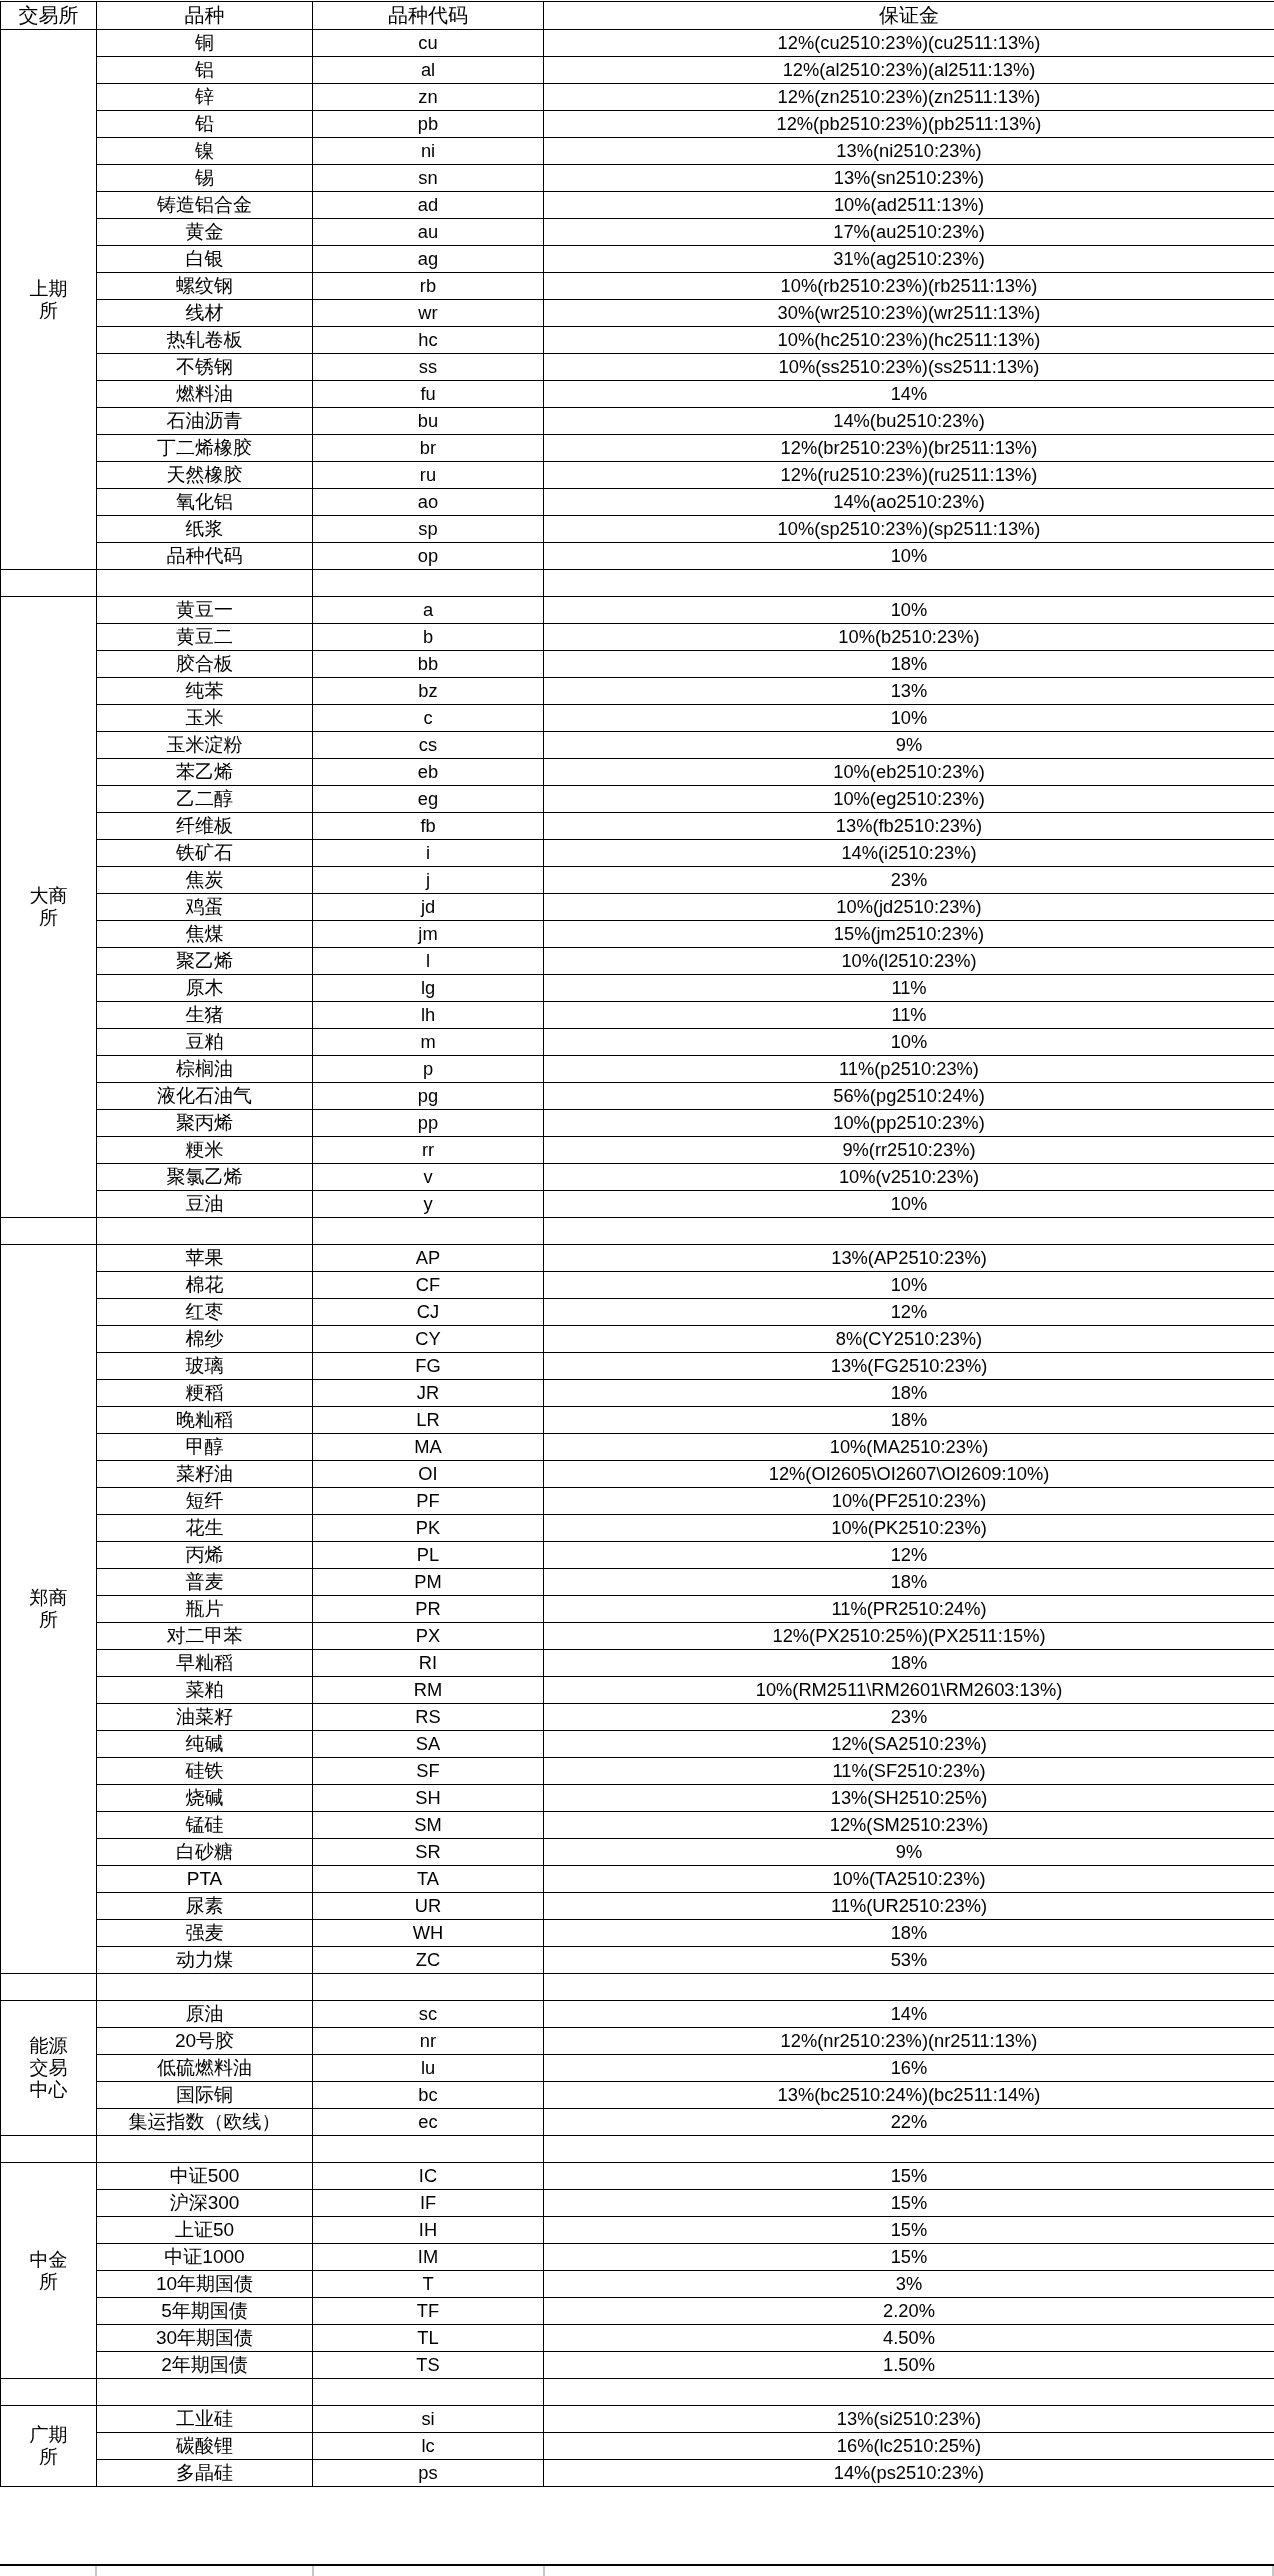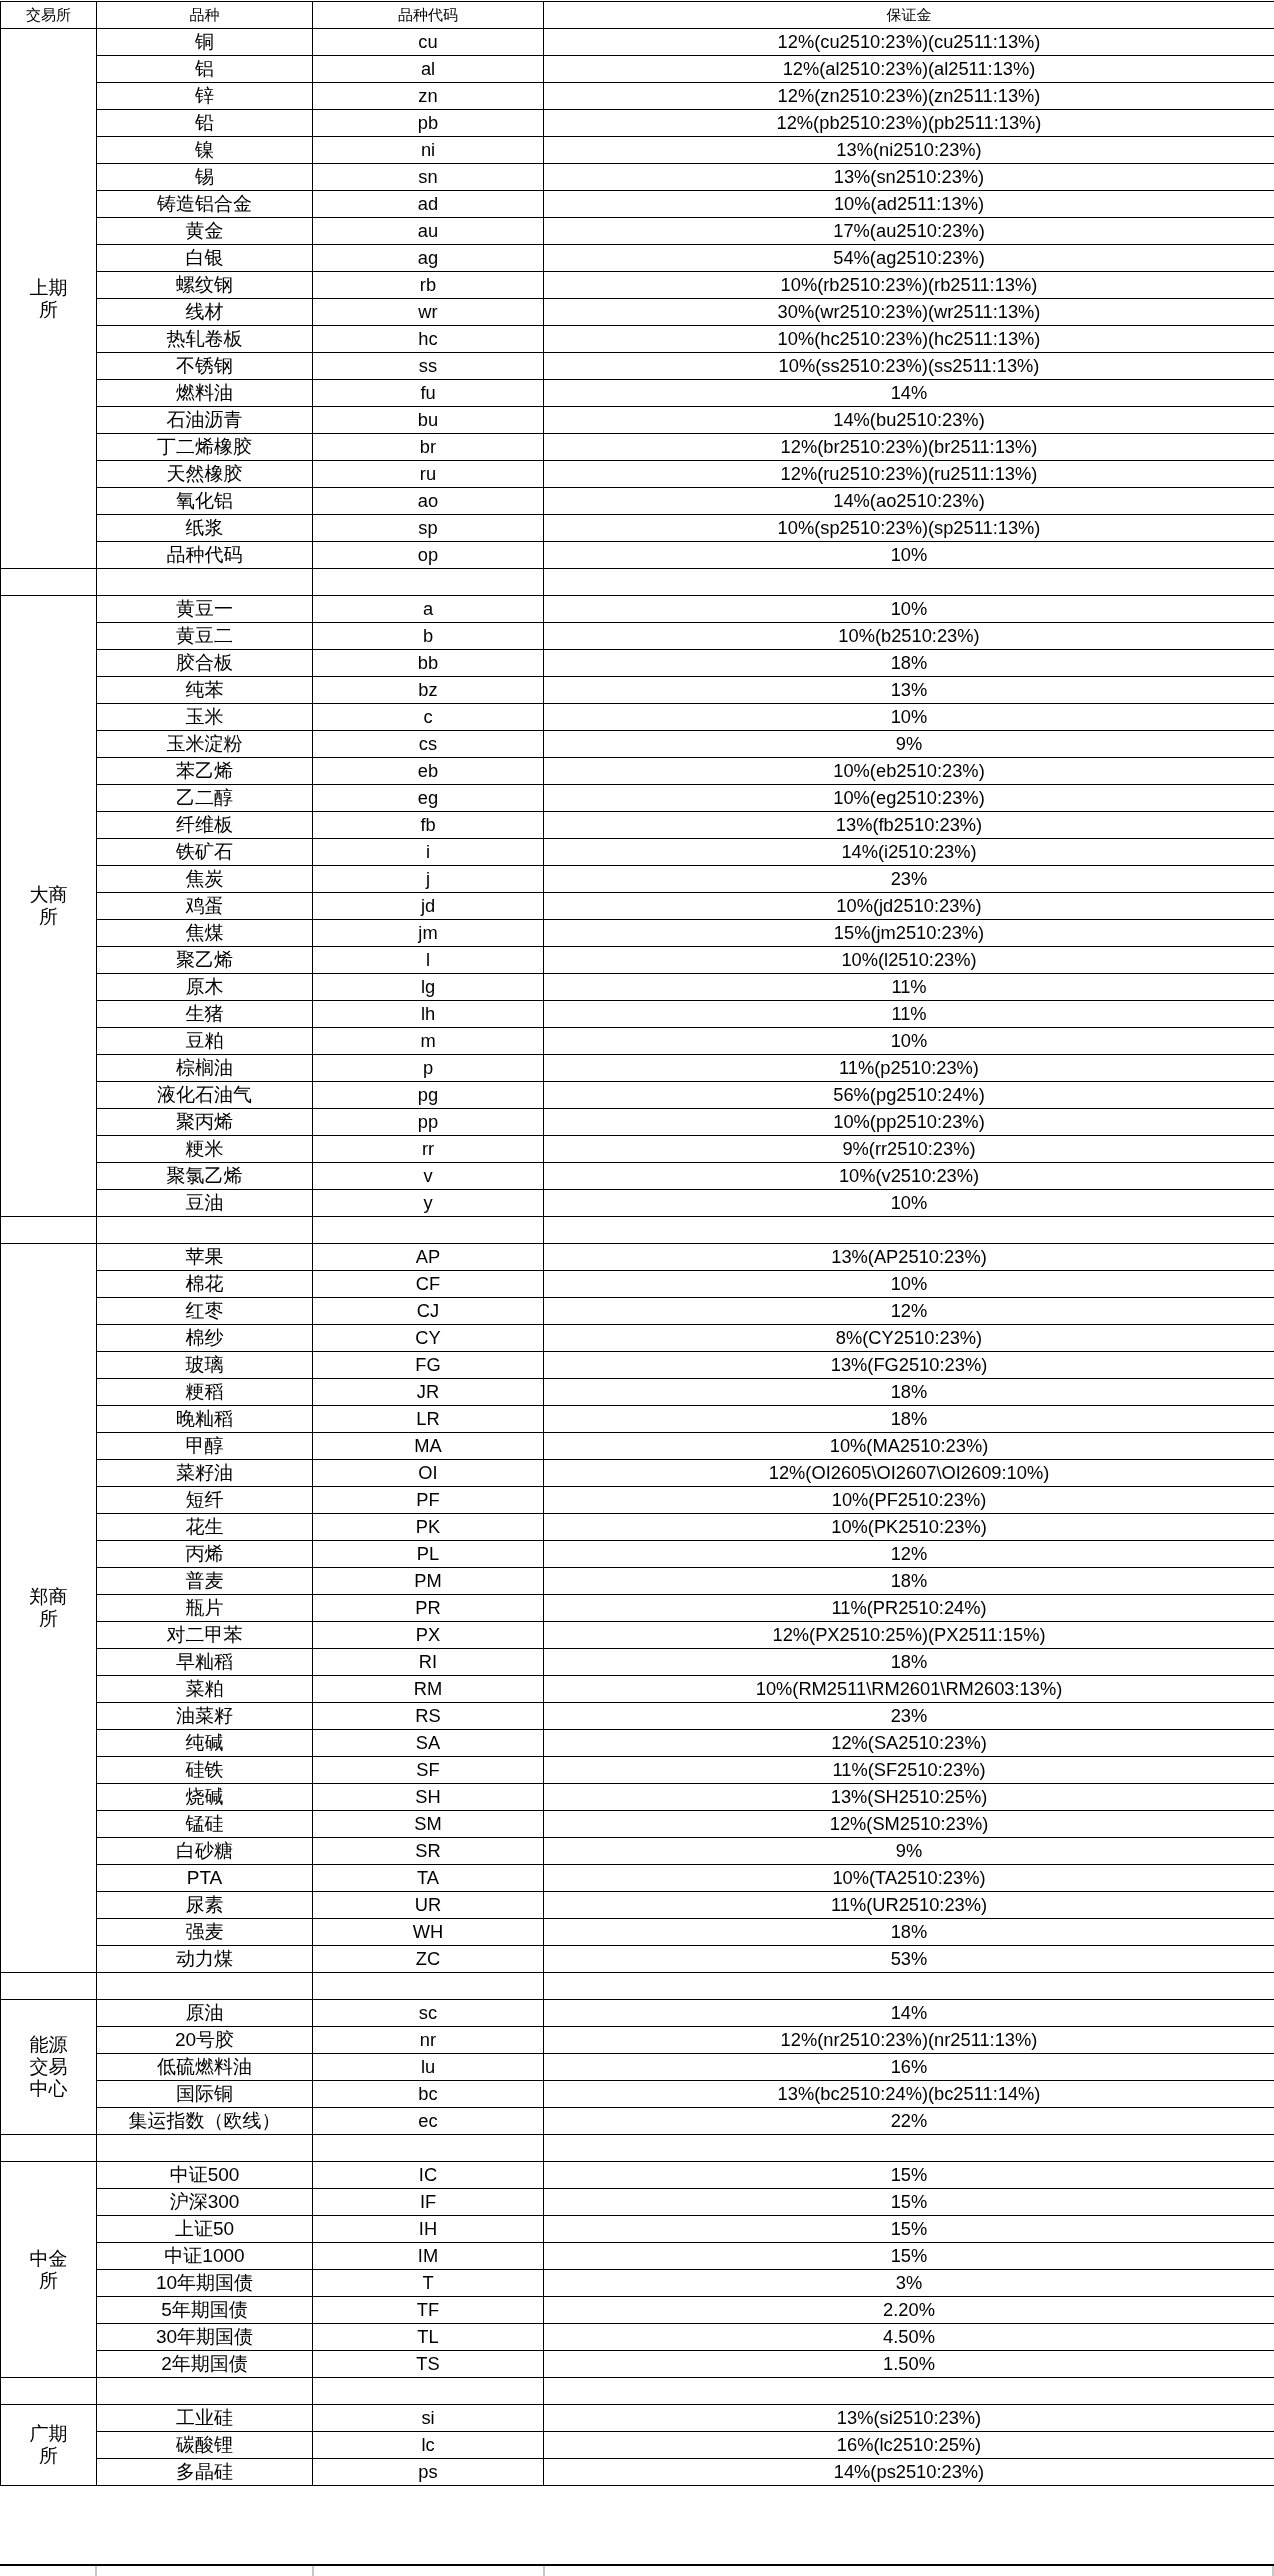--- a/index.html
+++ b/index.html
@@ -26,21 +26,21 @@
     border:1.4px solid #000;
     padding:0;
     margin:0;
     text-align:center;
     vertical-align:middle;
     overflow:hidden;
     white-space:normal;
     box-sizing:border-box;
     font-weight:400;
   }
-  .margin-table th{font-size:15px;}
+  .margin-table th{font-size:20px;}
   td.ex{font-size:19px;line-height:1.15;padding:0 22px;}
   td.prod{font-size:19px;}
   td.code{font-size:18.3px;}
   td.val{font-size:18.3px;}
   td.empty{font-size:18.3px;}
   
   .cutoff-line{
     position:absolute;
     left:0;
     top:2564px;
@@ -118,21 +118,21 @@
           <td class="val">10%(ad2511:13%)</td>
         </tr>
         <tr>
           <td class="prod">黄金</td>
           <td class="code">au</td>
           <td class="val">17%(au2510:23%)</td>
         </tr>
         <tr>
           <td class="prod">白银</td>
           <td class="code">ag</td>
-          <td class="val">54%(ag2510:23%)</td>
+          <td class="val">31%(ag2510:23%)</td>
         </tr>
         <tr>
           <td class="prod">螺纹钢</td>
           <td class="code">rb</td>
           <td class="val">10%(rb2510:23%)(rb2511:13%)</td>
         </tr>
         <tr>
           <td class="prod">线材</td>
           <td class="code">wr</td>
           <td class="val">30%(wr2510:23%)(wr2511:13%)</td>

